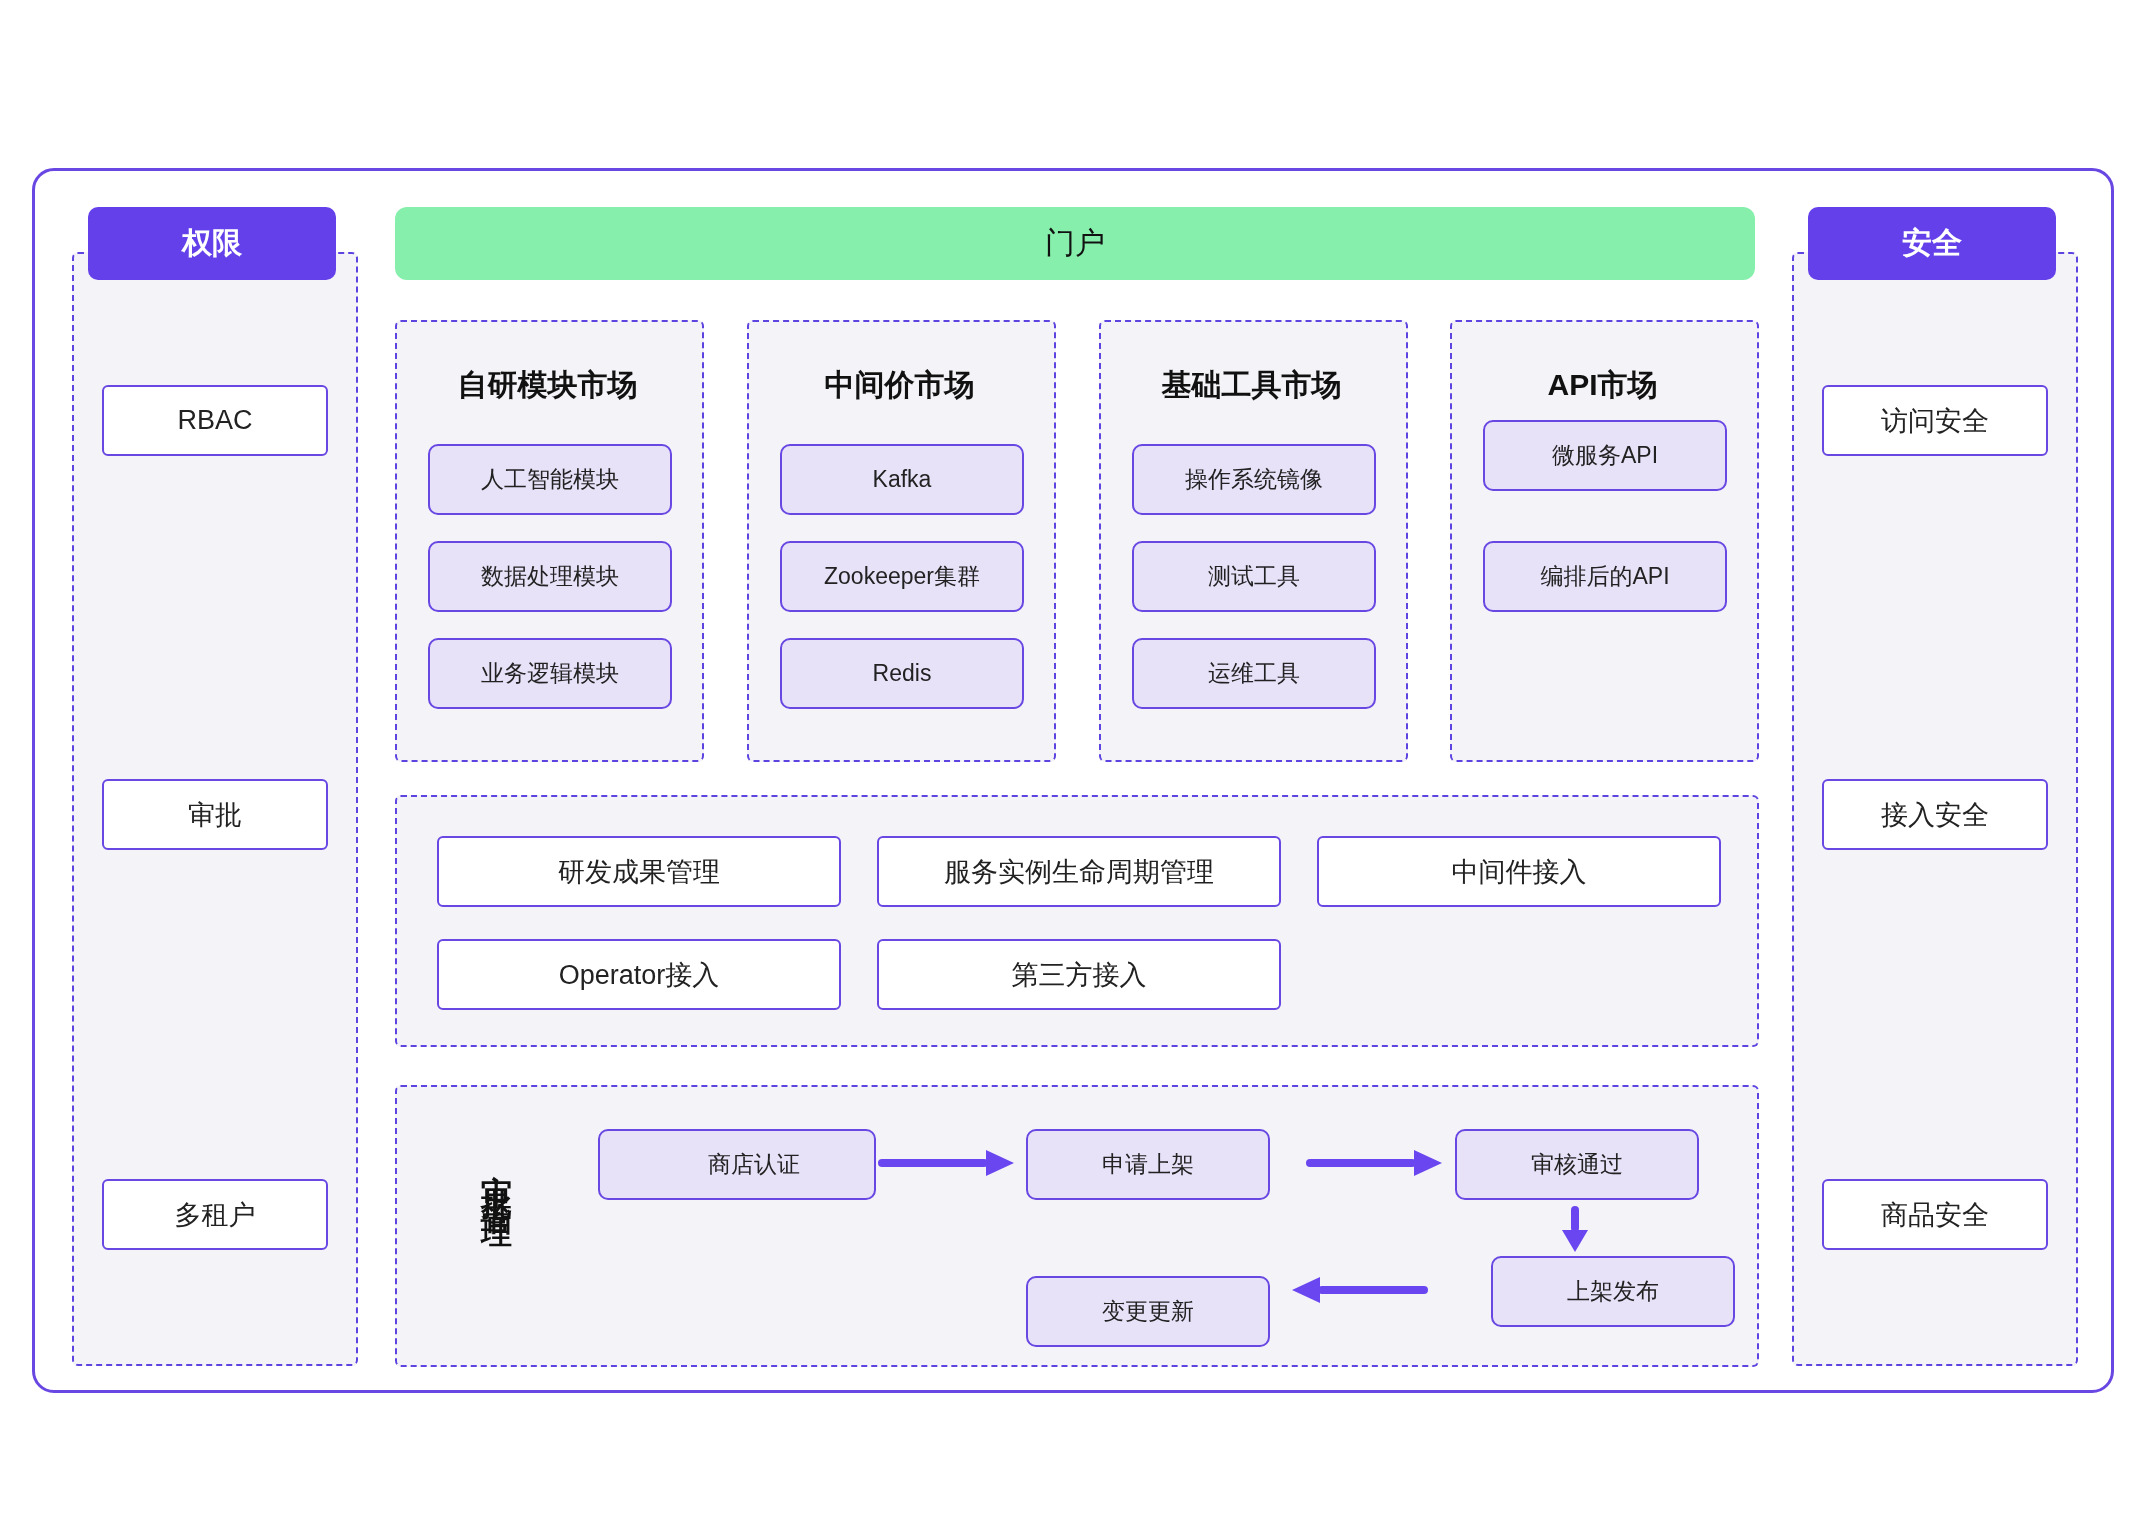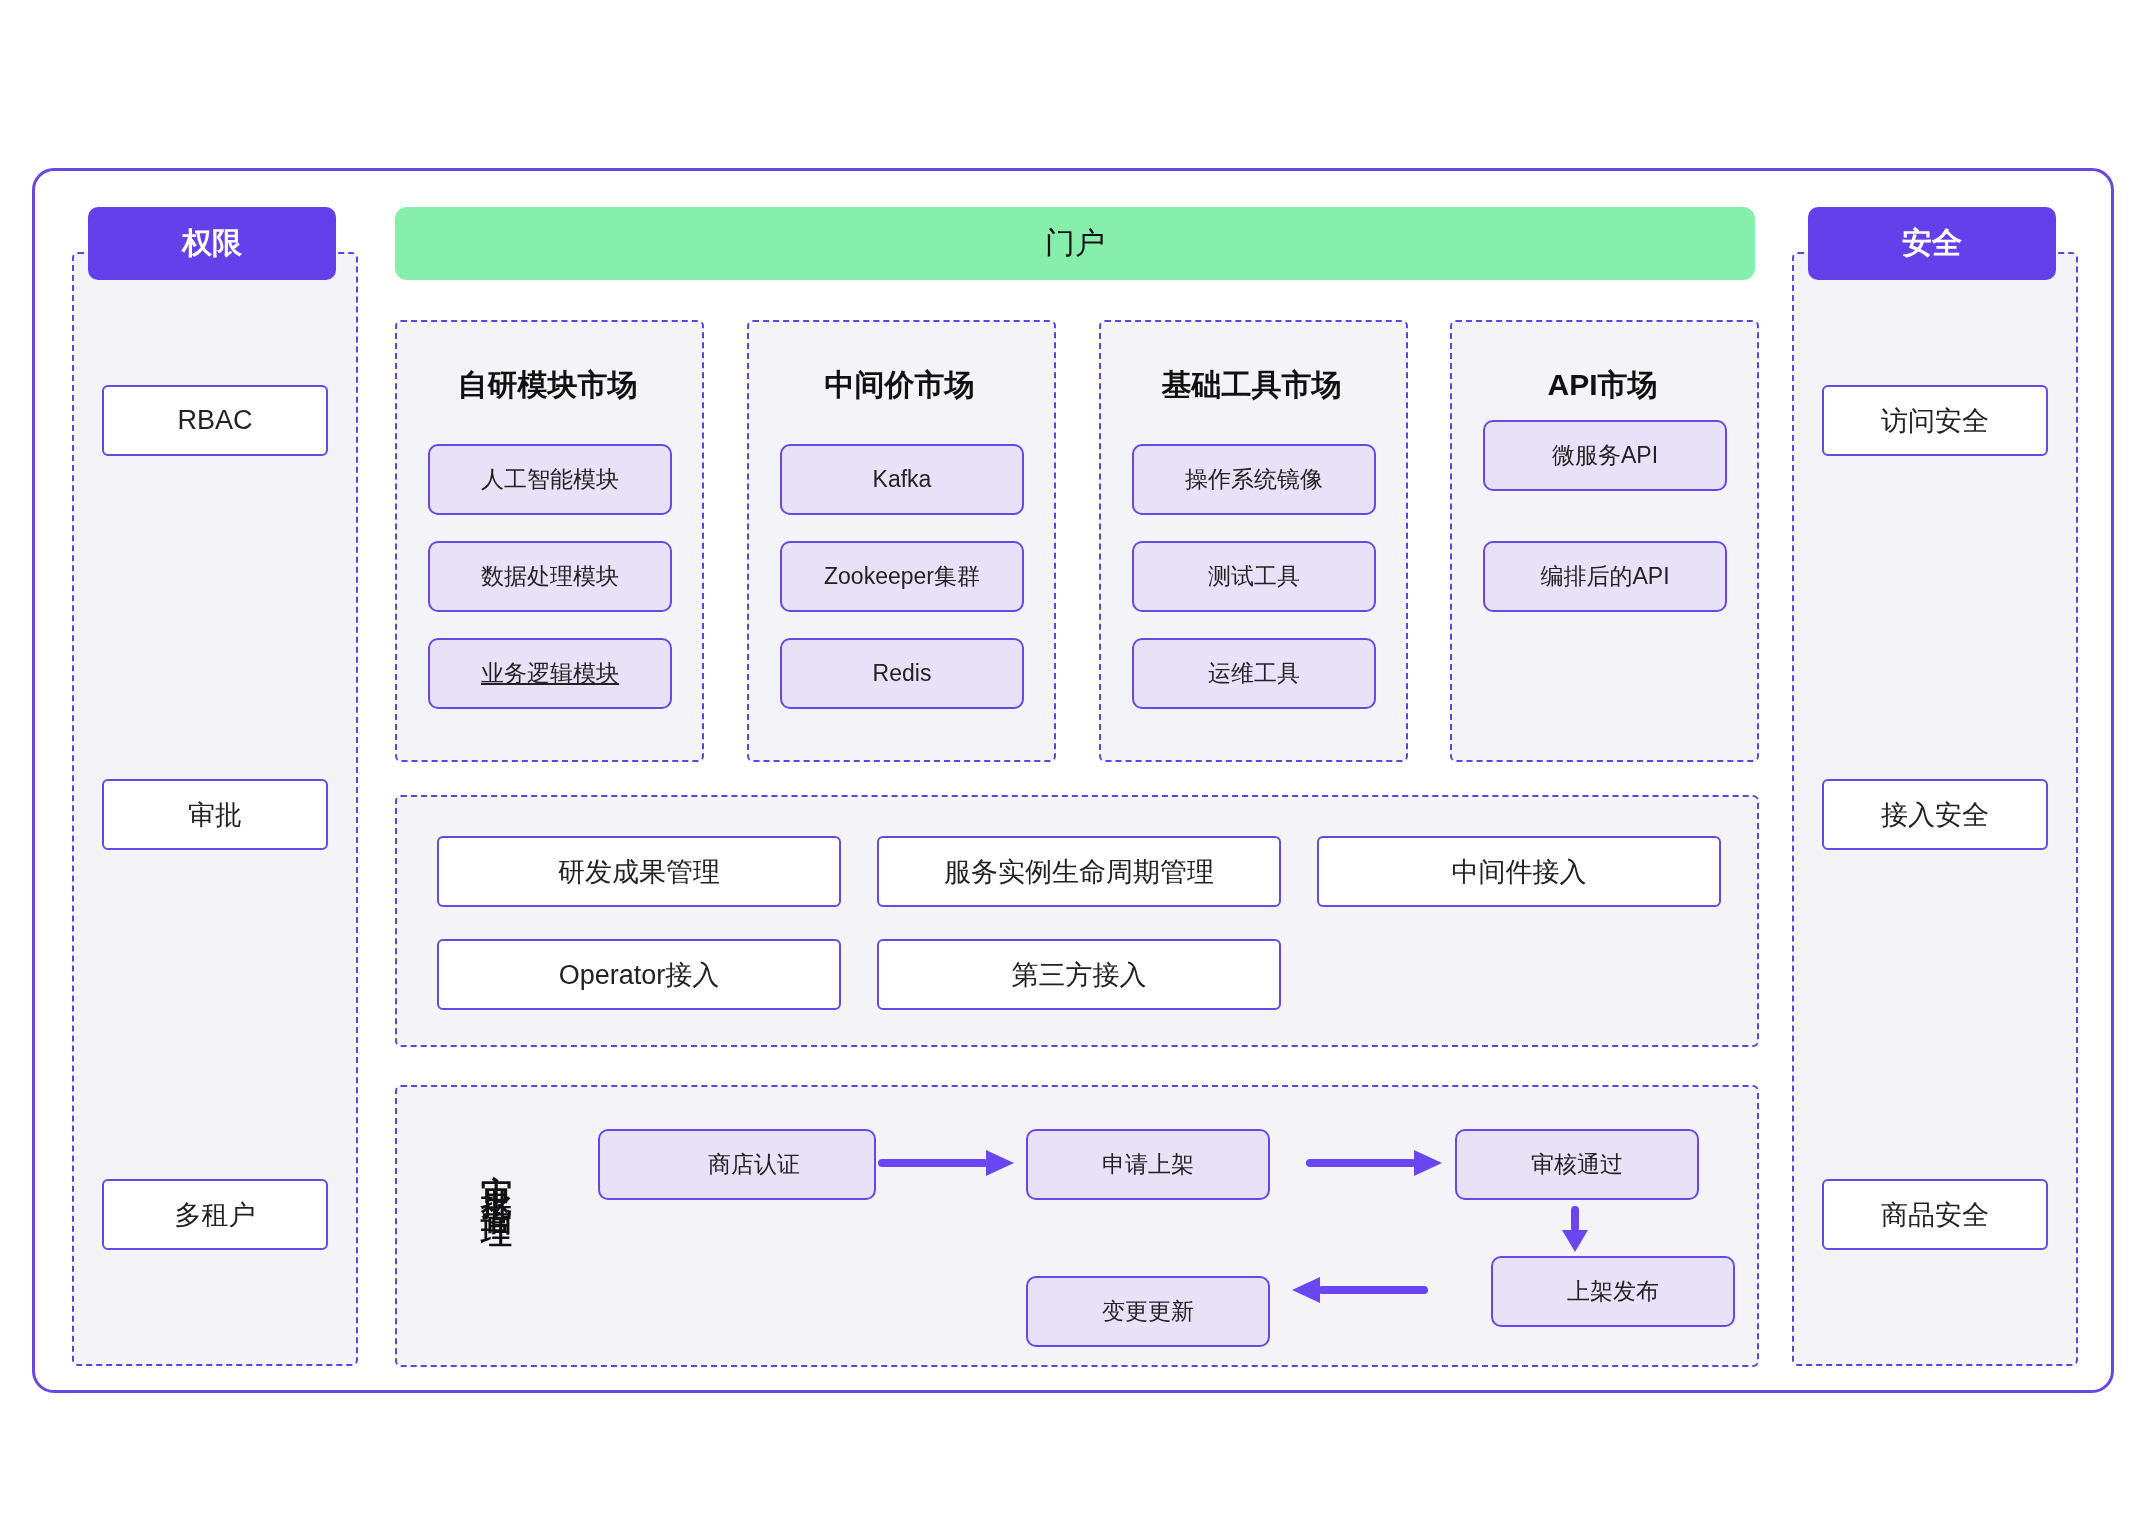--- a/index.html
+++ b/index.html
@@ -62,21 +62,21 @@
   <div class="white-box" style="left:1822px;top:385px;width:222px;height:67px;">访问安全</div>
   <div class="white-box" style="left:1822px;top:779px;width:222px;height:67px;">接入安全</div>
   <div class="white-box" style="left:1822px;top:1179px;width:222px;height:67px;">商品安全</div>
 
   <div class="portal-header" style="left:395px;top:207px;width:1360px;height:73px;">门户</div>
 
   <div class="panel" style="left:395px;top:320px;width:305px;height:438px;"></div>
   <div class="mk-title" style="left:395px;top:365px;width:305px;">自研模块市场</div>
   <div class="lav-box" style="left:428px;top:444px;width:240px;height:67px;">人工智能模块</div>
   <div class="lav-box" style="left:428px;top:541px;width:240px;height:67px;">数据处理模块</div>
-  <div class="lav-box" style="left:428px;top:638px;width:240px;height:67px;text-decoration:underline;">业务逻辑模块</div>
+  <div class="lav-box" style="left:428px;top:638px;width:240px;height:67px;">业务逻辑模块</div>
 
   <div class="panel" style="left:747px;top:320px;width:305px;height:438px;"></div>
   <div class="mk-title" style="left:747px;top:365px;width:305px;">中间价市场</div>
   <div class="lav-box" style="left:780px;top:444px;width:240px;height:67px;">Kafka</div>
   <div class="lav-box" style="left:780px;top:541px;width:240px;height:67px;">Zookeeper集群</div>
   <div class="lav-box" style="left:780px;top:638px;width:240px;height:67px;">Redis</div>
 
   <div class="panel" style="left:1099px;top:320px;width:305px;height:438px;"></div>
   <div class="mk-title" style="left:1099px;top:365px;width:305px;">基础工具市场</div>
   <div class="lav-box" style="left:1132px;top:444px;width:240px;height:67px;">操作系统镜像</div>

